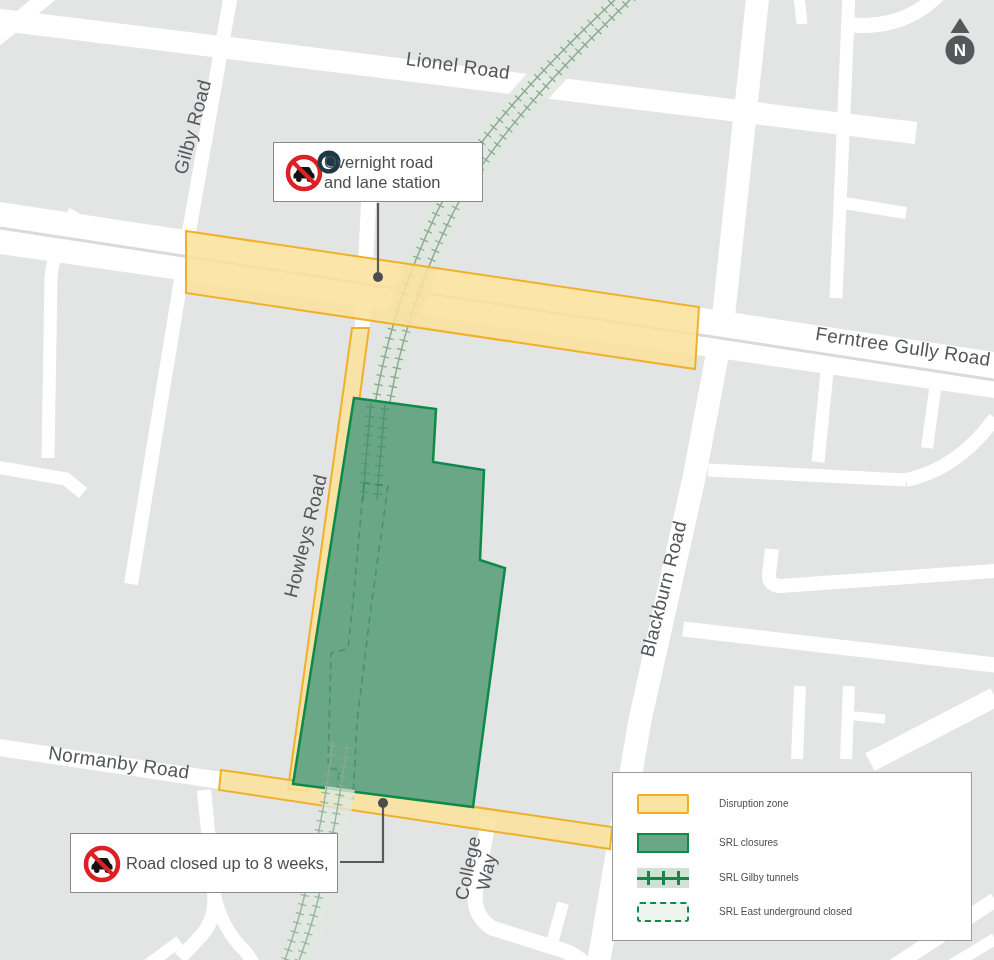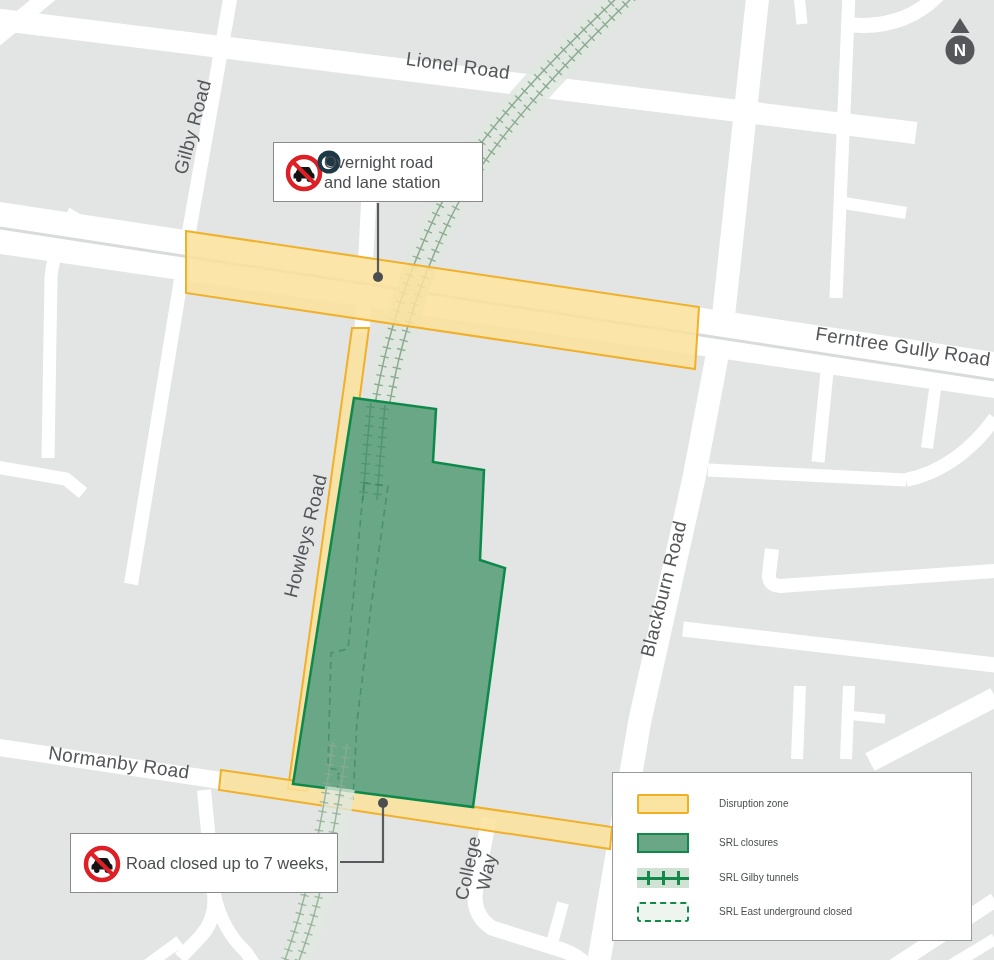--- a/index.html
+++ b/index.html
@@ -151,21 +151,21 @@
 
   <div class="callout" style="left:70px;top:833px;width:268px;height:60px;">
     <svg class="icon-abs" style="left:12px;top:9px;" width="40" height="42" viewBox="0 0 40 42">
       <circle cx="19" cy="21" r="16" fill="#ffffff" stroke="#dd2026" stroke-width="4.5"></circle>
       <path d="M8.5,26.5 l0,-3 q0,-2.2 2,-2.7 l2.2,-4.4 q0.7,-1.4 2.3,-1.4 l8,0 q1.6,0 2.3,1.4 l2.2,4.4 q2,0.5 2,2.7 l0,3 z" fill="#141414"></path>
       <circle cx="13.8" cy="27.3" r="2.7" fill="#141414"></circle>
       <circle cx="24.4" cy="27.3" r="2.7" fill="#141414"></circle>
       <line x1="7.7" y1="9.7" x2="30.3" y2="32.3" stroke="#dd2026" stroke-width="4.2"></line>
     </svg>
     <div class="callout-text" style="left:55px;">
-      <div>Road closed up to 7 weeks,</div>
+      <div>Road closed up to 8 weeks,</div>
     </div>
   </div>
 
   <div class="legend">
     <div class="legend-row" style="top:31px;">
       <span class="legend-swatch sw-disruption"></span>
       <span class="legend-label">Disruption zone</span>
     </div>
     <div class="legend-row" style="top:70px;">
       <span class="legend-swatch sw-worksite"></span>

